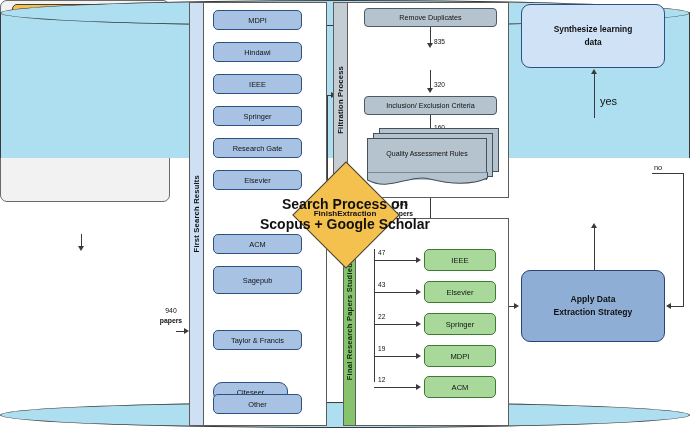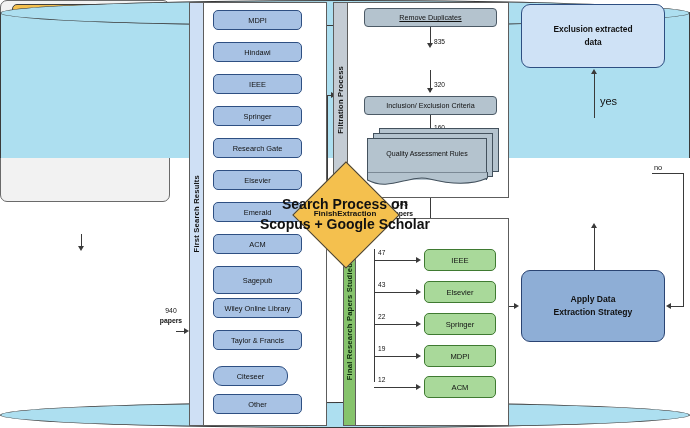--- a/index.html
+++ b/index.html
@@ -148,53 +148,47 @@
     </div>
   <div class="pill" style="left:213px;top:106px;width:89px;height:20px;">
       <span>Springer</span>
     </div>
   <div class="pill" style="left:213px;top:138px;width:89px;height:20px;">
       <span>Research Gate</span>
     </div>
   <div class="pill" style="left:213px;top:170px;width:89px;height:20px;">
       <span>Elsevier</span>
     </div>
-  <div class="pill" style="left:213px;top:202px;width:89px;height:20px;">
-      <span>Emerald</span>
-    </div>
   <div class="pill" style="left:213px;top:234px;width:89px;height:20px;">
       <span>ACM</span>
     </div>
   <div class="pill" style="left:213px;top:266px;width:89px;height:28px;">
       <span>Sagepub</span>
     </div>
-  <div class="pill" style="left:213px;top:298px;width:89px;height:20px;">
-      <span>Wiley Online Library</span>
-    </div>
   <div class="pill" style="left:213px;top:330px;width:89px;height:20px;">
       <span>Taylor &amp; Francis</span>
     </div>
-  <div class="pill" style="left:213px;top:366px;width:75px;height:20px;border-radius:9px;">
+  <div class="pill" style="left:213px;top:382px;width:75px;height:20px;border-radius:9px;">
       <span>Citeseer</span>
     </div>
   <div class="pill" style="left:213px;top:394px;width:89px;height:20px;">
       <span>Other</span>
     </div>
 
   <div class="ln lnh" style="left:327px;top:212px;width:19px;"></div>
   <div class="ln lnv" style="left:327px;top:95px;height:118px;"></div>
   <div class="ln lnh" style="left:327px;top:95px;width:7px;"></div>
   <div class="arw arw-r" style="left:331px;top:91.5px;"></div>
 
   <div class="lane" id="lane-filt"></div>
   <div class="laneband" id="band-filt">
     <span>Filtration  Process</span>
   </div>
 
-  <div class="fstep" style="left:364px;top:8px;width:133px;height:19px;text-decoration:underline;">
+  <div class="fstep" style="left:364px;top:8px;width:133px;height:19px;">
     <span>Remove Duplicates</span>
   </div>
   <div class="ln lnv" style="left:430px;top:27px;height:19px;"></div>
   <div class="arw arw-d" style="left:427px;top:43px;"></div>
   <div class="elbl" style="left:434px;top:38px;">835</div>
 
   <div class="ln lnv" style="left:430px;top:70px;height:22px;"></div>
   <div class="arw arw-d" style="left:427px;top:88px;"></div>
   <div class="elbl" style="left:434px;top:81px;">320</div>
 
@@ -263,21 +257,21 @@
   <div class="elbl" style="left:378px;top:376px;">12</div>
   <div class="gpill" style="left:424px;top:376px;width:72px;height:22px;">
       <span>ACM</span>
     </div>
 
   <div class="ln lnh" style="left:509px;top:306px;width:7px;"></div>
   <div class="arw arw-r" style="left:514px;top:302.5px;"></div>
 
   <div class="node" id="synth">
     <div>
-      <span>Exclusion extracted</span><br>
+      <span>Synthesize learning</span><br>
       <span>data</span>
     </div>
   </div>
 
   <div id="diamond">
     <div class="dshape"></div>
     <div class="dlbl">
       <span>Finish</span>
         <br>
       <span>Extraction</span>

